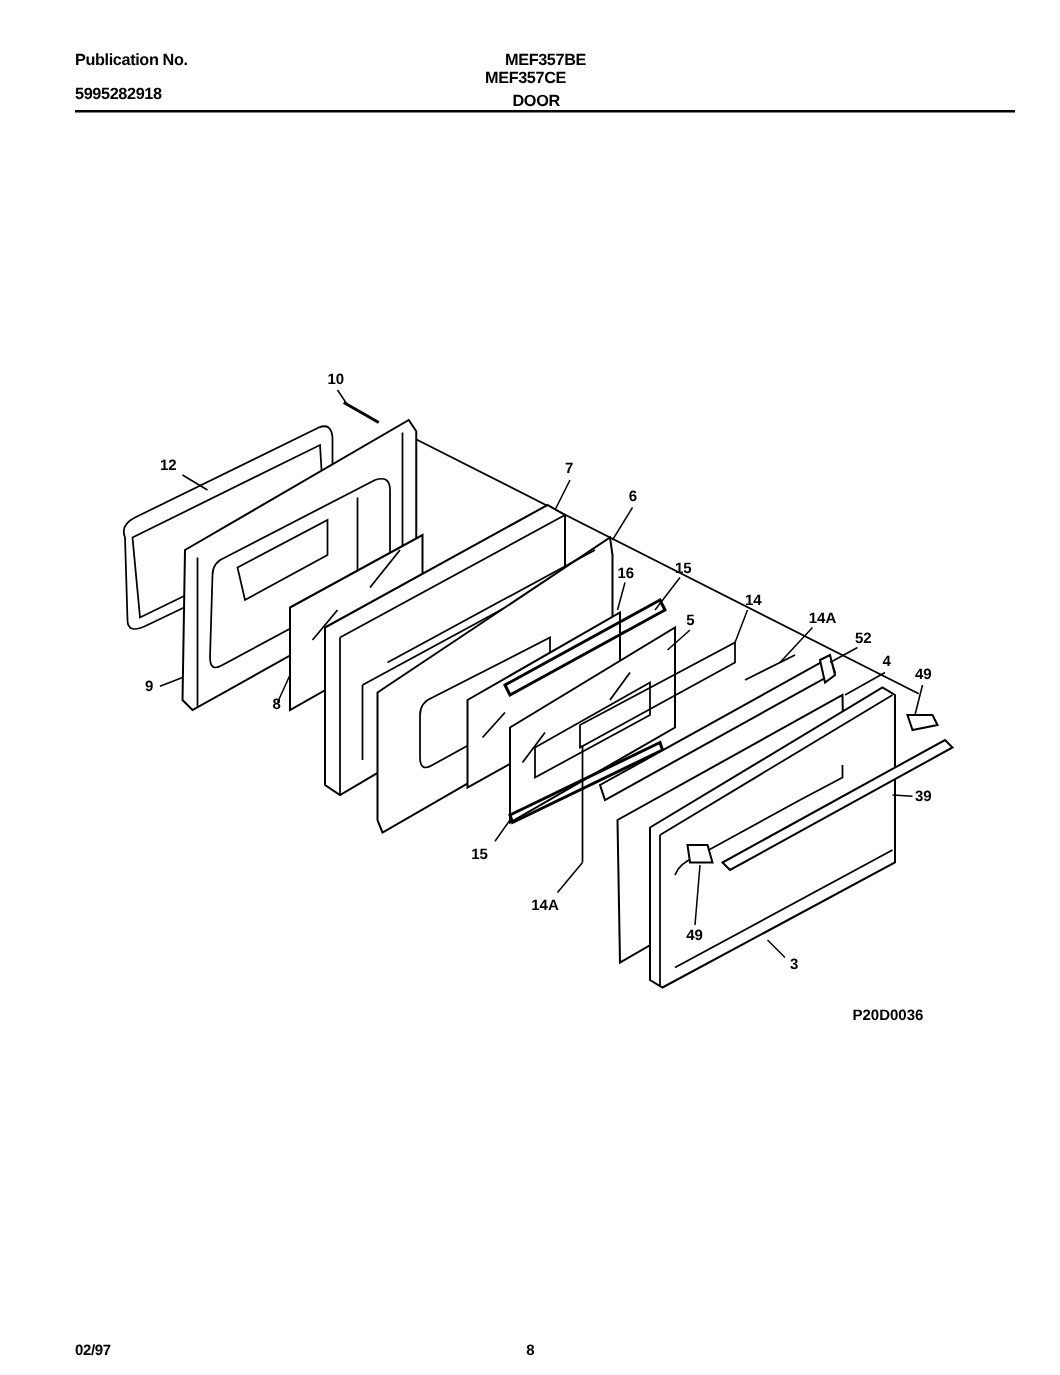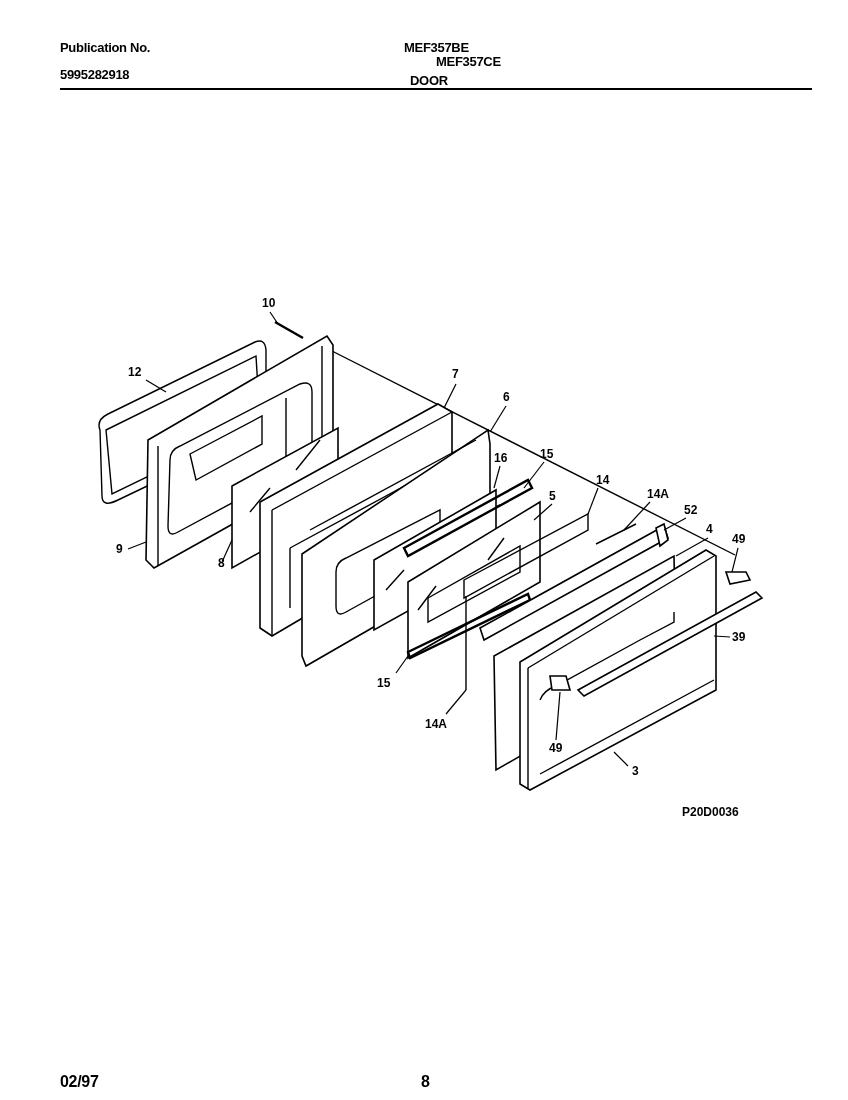--- a/index.html
+++ b/index.html
@@ -1,34 +1,34 @@
 <!DOCTYPE html>
 <html><head>
 <meta charset="utf-8">
 <style>
   html, body { margin: 0; padding: 0; background: #ffffff; }
   body { width: 848px; height: 1100px; position: relative; overflow: hidden;
          font-family: "Liberation Sans", sans-serif; color: #000; }
   .hdr { position: absolute; font-weight: bold; font-size: 13px; line-height: 14px; letter-spacing: -0.3px; }
   .rule { position: absolute; left: 60px; top: 88px; width: 752px; height: 2px; background: #000; }
-  .foot { position: absolute; font-weight: bold; font-size: 16px; letter-spacing: -0.3px; }
+  .foot { position: absolute; font-weight: bold; font-size: 12px; letter-spacing: -0.3px; }
   svg.diagram { position: absolute; left: 0; top: 0; }
   .lbl { font-family: "Liberation Sans", sans-serif; font-weight: bold; font-size: 12px; }
   .ln { stroke: #000; fill: none; stroke-width: 1.4; }
   .thk { stroke: #000; fill: none; stroke-width: 2.4; }
   .pnl { stroke: #000; fill: #fff; stroke-width: 1.6; }
   .lead { stroke: #000; stroke-width: 1.2; fill: none; }
 </style>
 </head>
 <body>
 
 <div class="hdr" style="left:60px; top:41px;">Publication No.</div>
 <div class="hdr" style="left:60px; top:55px;margin-top:13px;">5995282918</div>
 <div class="hdr" style="left:388px; top:41px;margin-left:16px;">MEF357BE</div>
-<div class="hdr" style="left:388px; top:55px;margin-left:48px;">MEF357CE</div>
+<div class="hdr" style="left:388px; top:55px;">MEF357CE</div>
 <div class="hdr" style="left:410px; top:74px;">DOOR</div>
 <div class="rule"></div>
 
 <svg class="diagram" width="848" height="1100" viewBox="0 0 848 1100">
 
   <g>
     <line class="ln" x1="330" y1="350" x2="735" y2="555" stroke-width="1"></line>
     <line class="ln" x1="300" y1="600" x2="500" y2="505" stroke-width="1"></line>
   </g>
 

